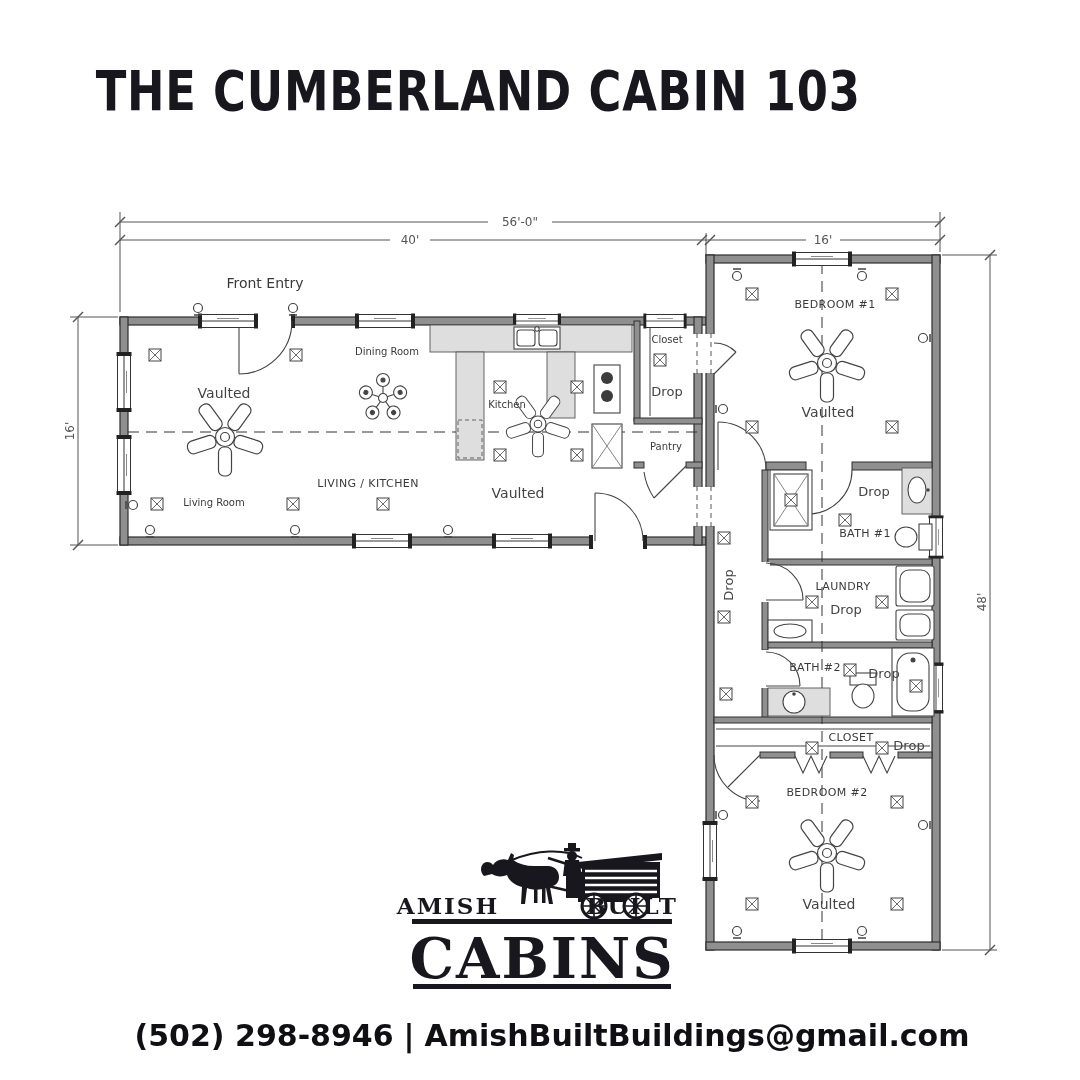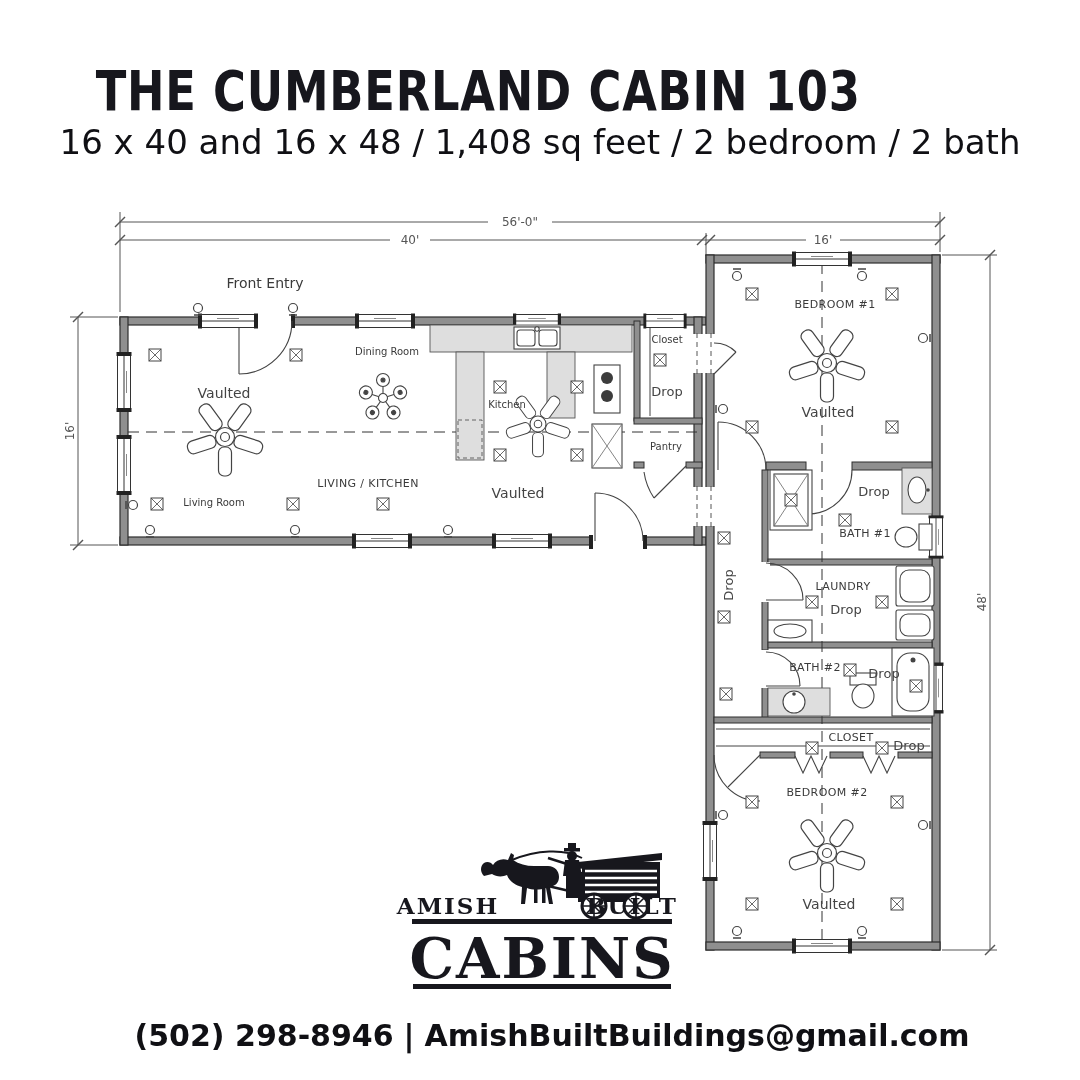--- a/index.html
+++ b/index.html
@@ -31,21 +31,20 @@
   .cl{stroke:#333;stroke-dasharray:11 7;stroke-width:1;fill:none;}
   .dashopen{stroke:#555;stroke-dasharray:5 4;stroke-width:1;fill:none;}
   .jamb{fill:#222;}
 </style>
 </head>
 <body>
 
 <div class="page">
 
   <div class="title"><span class="title-inner">THE CUMBERLAND CABIN 103</span></div>
-  <div class="subtitle">16 x 40 and 16 x 48 / 1,408 sq feet / 2 bedroom / 2 bath</div>
 
   <svg class="plan" width="1080" height="1080" viewBox="0 0 1080 1080">
     <defs>
       <g id="tick">
           <line x1="-5" y1="5" x2="5" y2="-5" stroke="#555" stroke-width="1.4"></line>
         </g>
       <g id="light">
         <rect x="-6" y="-6" width="12" height="12" fill="#fff" stroke="#444" stroke-width="1"></rect>
         <path d="M-6,-6 L6,6 M6,-6 L-6,6" stroke="#444" stroke-width="0.8" fill="none"></path>
       </g>

